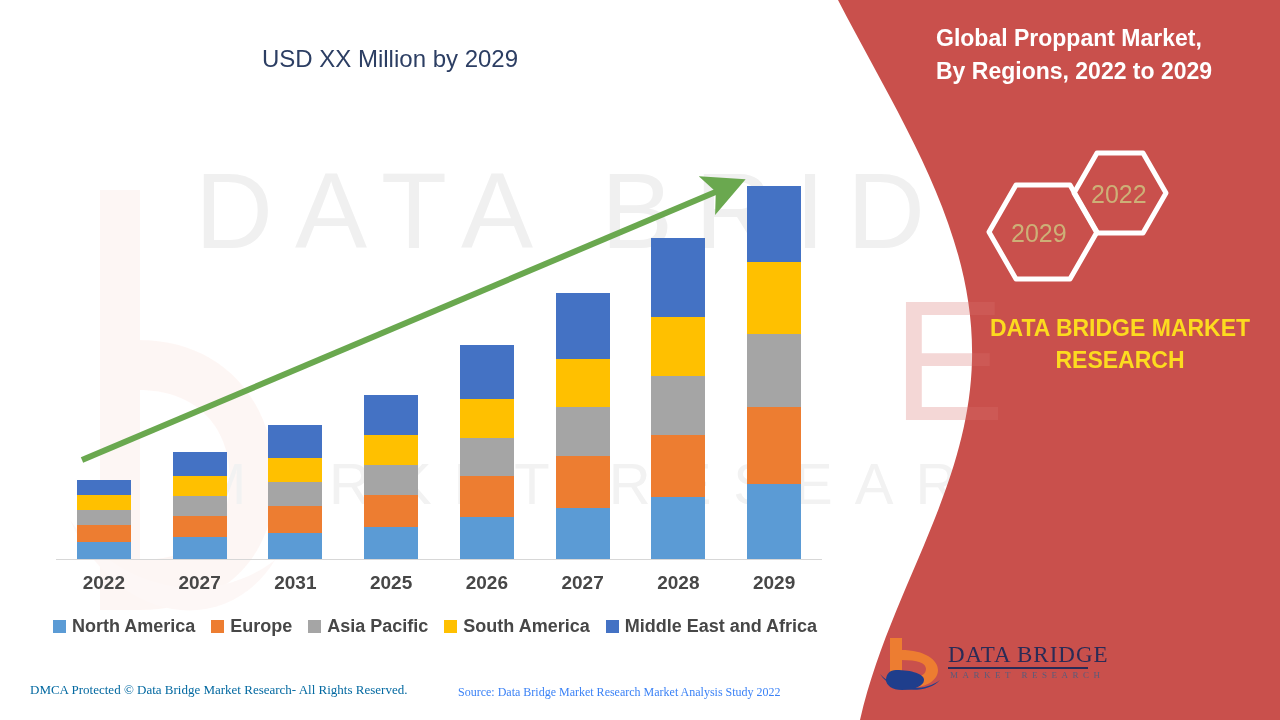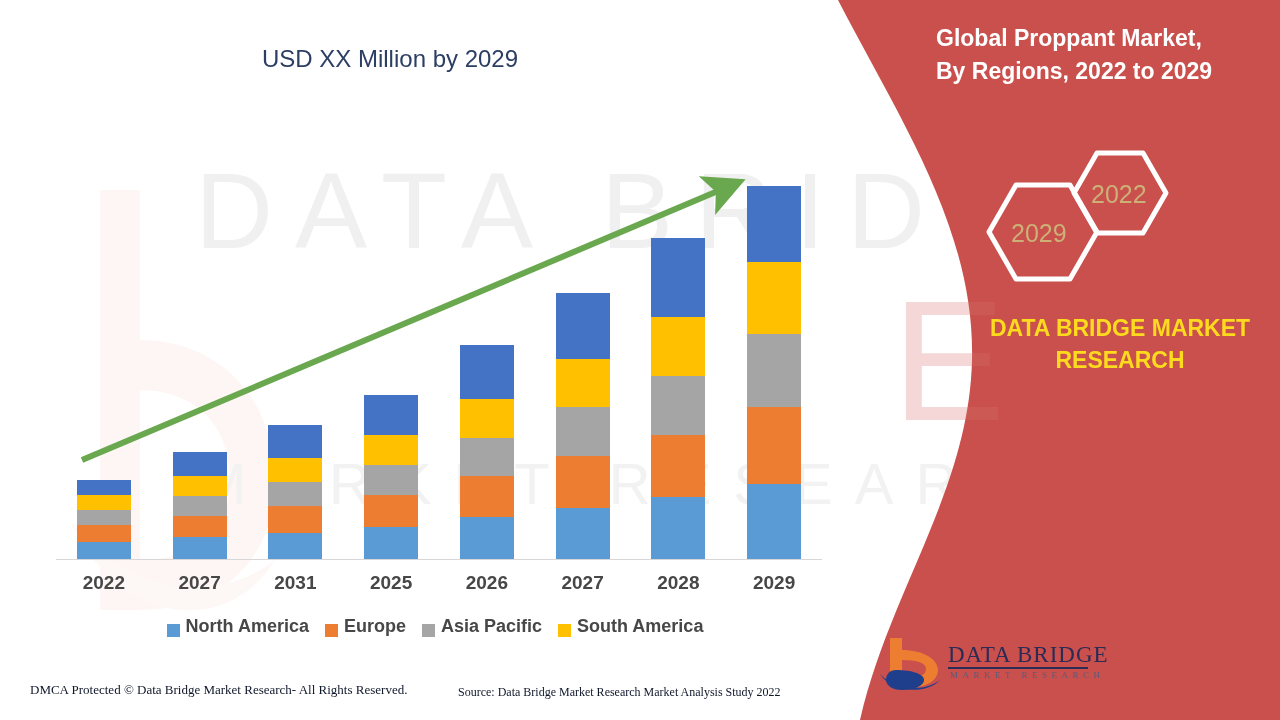--- a/index.html
+++ b/index.html
@@ -101,21 +101,21 @@
   .legend {
     position: absolute;
     left: 40px; top: 616px;
     width: 790px;
     display: flex;
     justify-content: center;
     align-items: center;
     gap: 16px;
   }
   .legend-item {
-    display: flex; align-items: flex-end; gap: 6px;
+    display: flex; align-items: center; gap: 6px;
   }
   .legend-swatch {
     width: 13px; height: 13px; display: block;
   }
   .legend-label {
     font-size: 18px;
     font-weight: bold;
     color: #474747;
     white-space: nowrap;
   }
@@ -126,29 +126,29 @@
     width: 840px; height: 600px;
     pointer-events: none;
   }
 
   
   .footer-dmca {
     position: absolute;
     left: 30px; top: 682px;
     font-family: "Liberation Serif", serif;
     font-size: 13px;
-    color: #0f172a;
+    color: #0369a1;
     white-space: nowrap;
   }
   .footer-source {
     position: absolute;
     left: 458px; top: 685px;
     font-family: "Liberation Serif", serif;
     font-size: 12px;
-    color: #0f172a;
+    color: #3b82f6;
     white-space: nowrap;
   }
 
   
   .red-panel {
     position: absolute;
     left: 0; top: 0;
     width: 1280px; height: 720px;
     pointer-events: none;
   }
@@ -322,20 +322,24 @@
         <span class="legend-label">Europe</span>
       </div>
       <div class="legend-item">
         <span class="legend-swatch" style="background: rgb(165, 165, 165);"></span>
         <span class="legend-label">Asia Pacific</span>
       </div>
       <div class="legend-item">
         <span class="legend-swatch" style="background: rgb(255, 192, 0);"></span>
         <span class="legend-label">South America</span>
       </div>
+      <div class="legend-item">
+        <span class="legend-swatch" style="background: rgb(68, 114, 196);"></span>
+        <span class="legend-label">Middle East and Africa</span>
+      </div>
     </div>
 
   <div class="footer-dmca">DMCA Protected © Data Bridge Market Research- All Rights Reserved.</div>
   <div class="footer-source">Source: Data Bridge Market Research Market Analysis Study 2022</div>
 
   <svg class="red-panel" viewBox="0 0 1280 720" preserveAspectRatio="none">
     <path d="M838,0 C 900,120 975,230 972,360 C 969,490 890,590 860,720 L1280,720 L1280,0 Z" fill="#C9504C"></path>
     <g opacity="0.28" fill="#d9726e">
       <text x="892" y="420" font-family="Liberation Sans, sans-serif" font-size="170" letter-spacing="4">E</text>
     </g>

